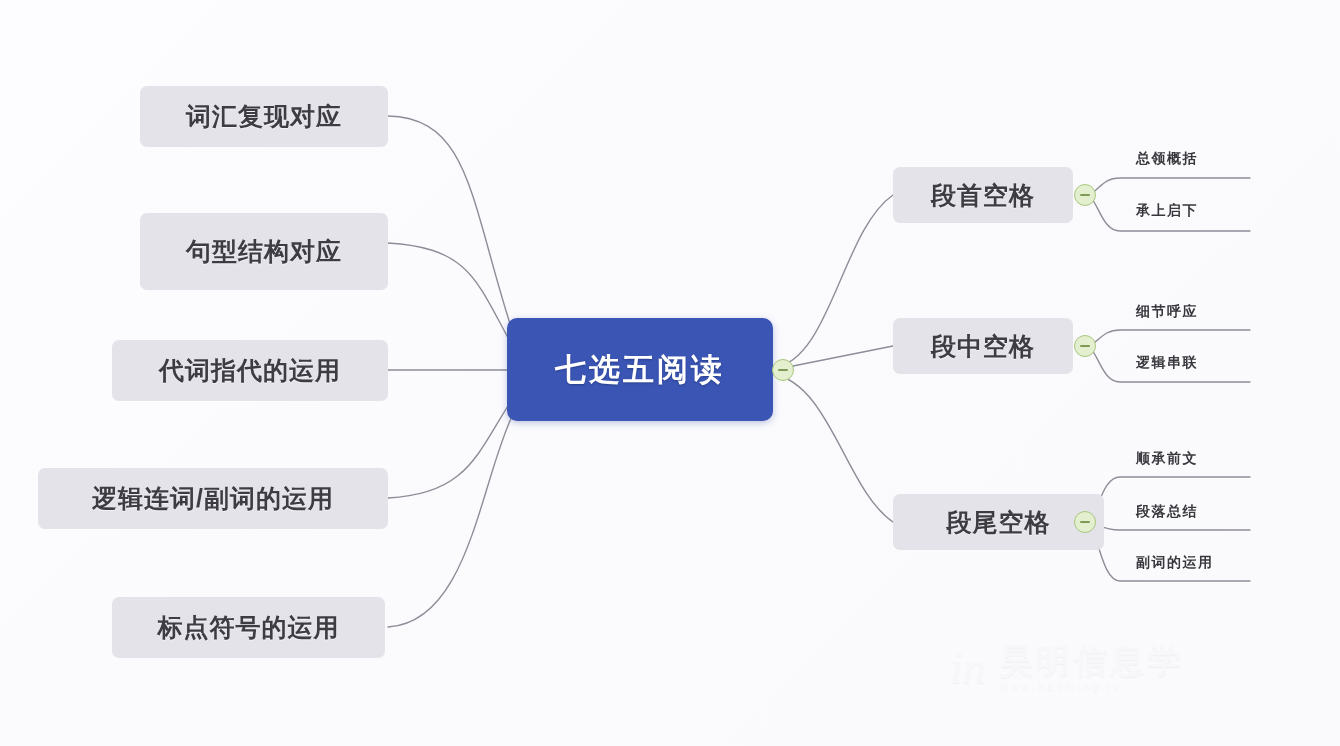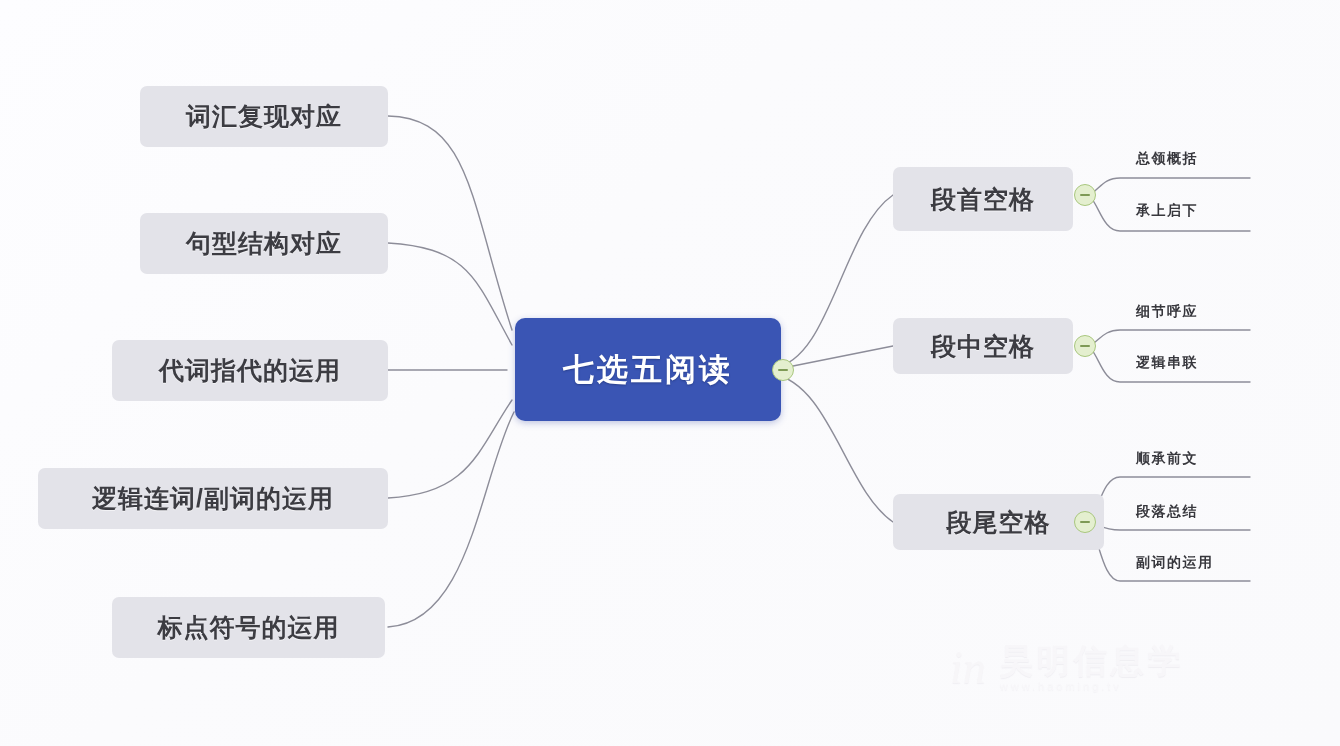--- a/index.html
+++ b/index.html
@@ -138,46 +138,46 @@
       <path d="M 773 374 C 830 384, 846 490, 893 522" fill="none" stroke="#8d8d99" stroke-width="1.4" stroke-linecap="round"></path>
       <path d="M 1085 195 C 1098 195, 1100 178, 1120 178 L 1250 178" fill="none" stroke="#8d8d99" stroke-width="1.4" stroke-linecap="round"></path>
       <path d="M 1085 195 C 1098 195, 1100 231, 1120 231 L 1250 231" fill="none" stroke="#8d8d99" stroke-width="1.4" stroke-linecap="round"></path>
       <path d="M 1085 346 C 1098 346, 1100 330, 1120 330 L 1250 330" fill="none" stroke="#8d8d99" stroke-width="1.4" stroke-linecap="round"></path>
       <path d="M 1085 346 C 1098 346, 1100 382, 1120 382 L 1250 382" fill="none" stroke="#8d8d99" stroke-width="1.4" stroke-linecap="round"></path>
       <path d="M 1085 522 C 1098 522, 1100 477, 1120 477 L 1250 477" fill="none" stroke="#8d8d99" stroke-width="1.4" stroke-linecap="round"></path>
       <path d="M 1085 522 C 1098 522, 1100 530, 1120 530 L 1250 530" fill="none" stroke="#8d8d99" stroke-width="1.4" stroke-linecap="round"></path>
       <path d="M 1085 522 C 1098 522, 1100 581, 1120 581 L 1250 581" fill="none" stroke="#8d8d99" stroke-width="1.4" stroke-linecap="round"></path>
     </svg>
 
-  <div class="node root" id="root-node" style="left: 507px; top: 318px; width: 266px; height: 103px; margin-left: 8px;">
+  <div class="node root" id="root-node" style="left: 507px; top: 318px; width: 266px; height: 103px;">
     <span>七选五阅读</span>
   </div>
 
   <div class="toggle" id="root-toggle" style="left: 772px; top: 359px;"></div>
 
   <div id="left-layer">
       <div class="node" style="left: 140px; top: 86px; width: 248px; height: 61px;">
         <span>词汇复现对应</span>
       </div>
-      <div class="node" style="left: 140px; top: 213px; width: 248px; height: 61px;">
+      <div class="node" style="left: 140px; top: 213px; width: 248px; height: 77px;">
         <span>句型结构对应</span>
       </div>
       <div class="node" style="left: 112px; top: 340px; width: 276px; height: 61px;">
         <span>代词指代的运用</span>
       </div>
       <div class="node" style="left: 38px; top: 468px; width: 350px; height: 61px;">
         <span>逻辑连词/副词的运用</span>
       </div>
       <div class="node" style="left: 112px; top: 597px; width: 273px; height: 61px;">
         <span>标点符号的运用</span>
       </div>
     </div>
 
   <div id="right-layer">
-      <div class="node" style="left: 893px; top: 167px; width: 180px; height: 64px;">
+      <div class="node" style="left: 893px; top: 167px; width: 180px; height: 56px;">
         <span>段首空格</span>
       </div>
       <div class="toggle" style="left: 1074px; top: 184px;"></div>
       <div class="leaf" style="left: 1136px; top: 150px;">总领概括</div>
       <div class="leaf" style="left: 1136px; top: 202px;">承上启下</div>
       <div class="node" style="left: 893px; top: 318px; width: 180px; height: 56px;">
         <span>段中空格</span>
       </div>
       <div class="toggle" style="left: 1074px; top: 335px;"></div>
       <div class="leaf" style="left: 1136px; top: 303px;">细节呼应</div>

